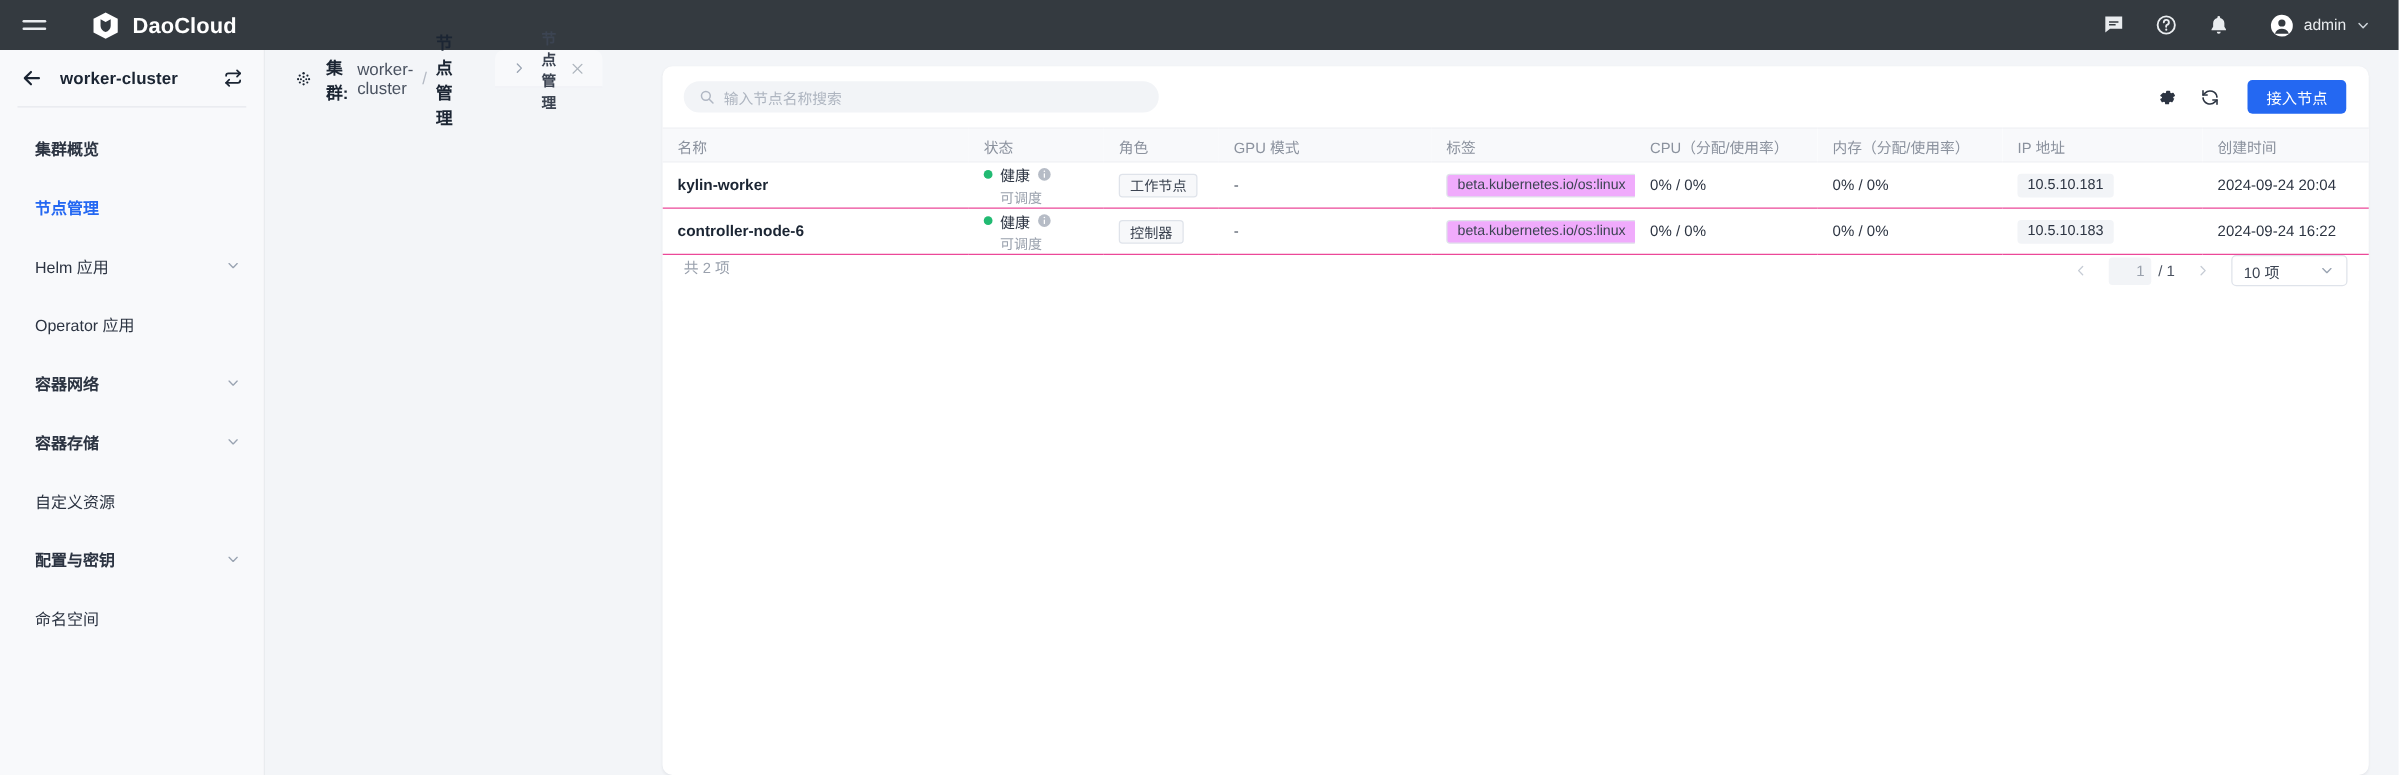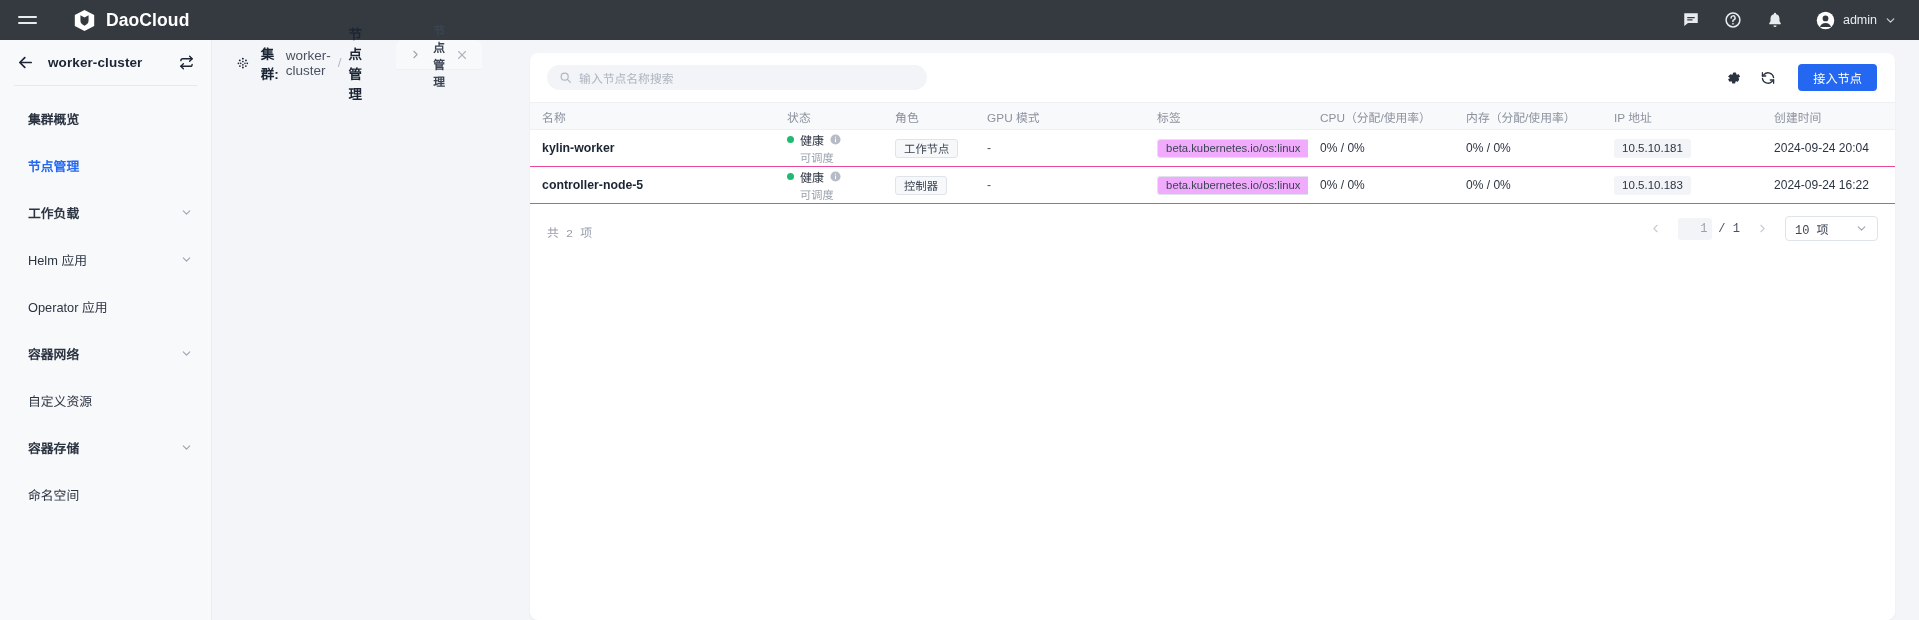--- a/index.html
+++ b/index.html
@@ -162,24 +162,23 @@
   .label-plus { font-size:11.3px; color:#9aa1ad; }
   .ip-pill {
     display:inline-flex; align-items:center; height:19px;
     background:#f2f4f7; border-radius:3px;
     font-size:11.5px; color:#2c3442; padding:0 8px;
   }
   .kebab { display:flex; align-items:center; justify-content:center; color:#4a5260; cursor:pointer; width:20px; }
   .td-right { text-align:right; padding-right:18px; }
 
   .card-footer {
-    height:37px; display:flex; align-items:flex-end;
+    height:37px; display:flex; align-items:flex-start;
     padding:0 17px 0 17px;
     background:#fff;
-    font-family:Liberation Mono, monospace;
   }
   .total-text { font-size:11.8px; color:#9aa1ad; }
   .pager { margin-left:auto; display:flex; align-items:center; gap:12px; }
   .pg-arrow { color:#c6ccd5; cursor:pointer; display:flex; padding:0 4px; }
   .pg-page { display:flex; align-items:center; gap:6px; font-size:12px; color:#4a5260; }
   .pg-input {
     width:34px; height:22px; background:#f2f4f7; border:none; border-radius:3px;
     text-align:right; padding-right:5px; font-size:12px; color:#9aa1ad;
     font-family:inherit;
   }
@@ -270,52 +269,52 @@
       </div>
       <div class="sb-divider"></div>
 
       <div class="sb-nav">
         <div class="sb-item bold">
           <span class="sb-label">集群概览</span>
         </div>
         <div class="sb-item active">
           <span class="sb-label">节点管理</span>
         </div>
-        <div class="sb-item bold">
-          <span class="sb-label">工作负载</span>
-          <span class="sb-chev">
-            <svg width="13" height="13" viewBox="0 0 24 24" fill="none" stroke="currentColor" stroke-width="2" stroke-linecap="round" stroke-linejoin="round">
-                <polyline points="6 9 12 15 18 9"></polyline>
-              </svg>
-          </span>
-        </div>
         <div class="sb-item">
           <span class="sb-label">Helm 应用</span>
           <span class="sb-chev">
             <svg width="13" height="13" viewBox="0 0 24 24" fill="none" stroke="currentColor" stroke-width="2" stroke-linecap="round" stroke-linejoin="round">
                 <polyline points="6 9 12 15 18 9"></polyline>
               </svg>
           </span>
         </div>
         <div class="sb-item">
           <span class="sb-label">Operator 应用</span>
         </div>
         <div class="sb-item bold">
           <span class="sb-label">容器网络</span>
           <span class="sb-chev">
             <svg width="13" height="13" viewBox="0 0 24 24" fill="none" stroke="currentColor" stroke-width="2" stroke-linecap="round" stroke-linejoin="round">
                 <polyline points="6 9 12 15 18 9"></polyline>
               </svg>
           </span>
         </div>
+        <div class="sb-item bold">
+          <span class="sb-label">容器存储</span>
+          <span class="sb-chev">
+            <svg width="13" height="13" viewBox="0 0 24 24" fill="none" stroke="currentColor" stroke-width="2" stroke-linecap="round" stroke-linejoin="round">
+                <polyline points="6 9 12 15 18 9"></polyline>
+              </svg>
+          </span>
+        </div>
         <div class="sb-item">
           <span class="sb-label">自定义资源</span>
         </div>
         <div class="sb-item bold">
-          <span class="sb-label">容器存储</span>
+          <span class="sb-label">配置与密钥</span>
           <span class="sb-chev">
             <svg width="13" height="13" viewBox="0 0 24 24" fill="none" stroke="currentColor" stroke-width="2" stroke-linecap="round" stroke-linejoin="round">
                 <polyline points="6 9 12 15 18 9"></polyline>
               </svg>
           </span>
         </div>
         <div class="sb-item">
           <span class="sb-label">命名空间</span>
         </div>
       </div>
@@ -466,21 +465,21 @@
                       <circle cx="12" cy="5.2" r="1.6"></circle>
                       <circle cx="12" cy="12" r="1.6"></circle>
                       <circle cx="12" cy="18.8" r="1.6"></circle>
                     </svg>
                 </span>
               </td>
             </tr>
 
             <tr>
               <td>
-                <span class="node-name">controller-node-5</span>
+                <span class="node-name">controller-node-6</span>
               </td>
               <td>
                 <div class="status-cell">
                   <div class="status-top">
                     <span class="dot"></span>
                     <span class="status-text">健康</span>
                     <span class="info-i">
                       <svg width="11" height="11" viewBox="0 0 24 24" fill="#b6bcc6">
                           <circle cx="12" cy="12" r="11"></circle>
                           <rect x="10.9" y="10" width="2.2" height="8" rx="1.1" fill="#fff"></rect>

